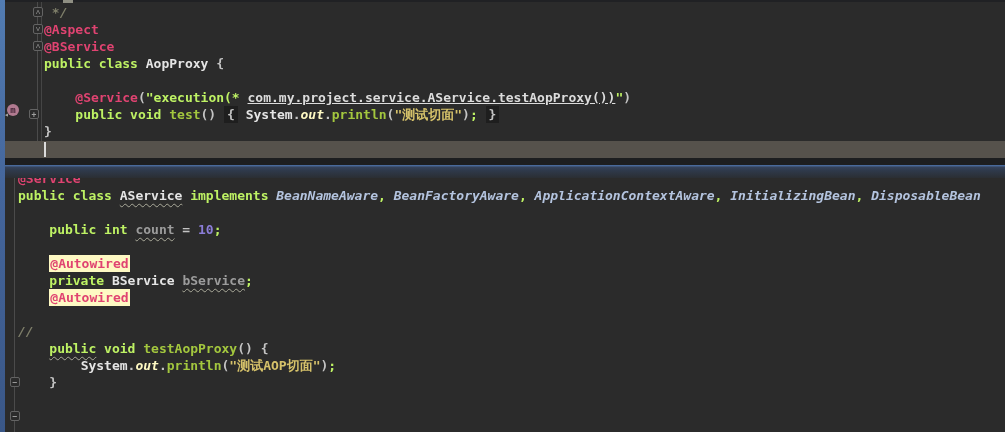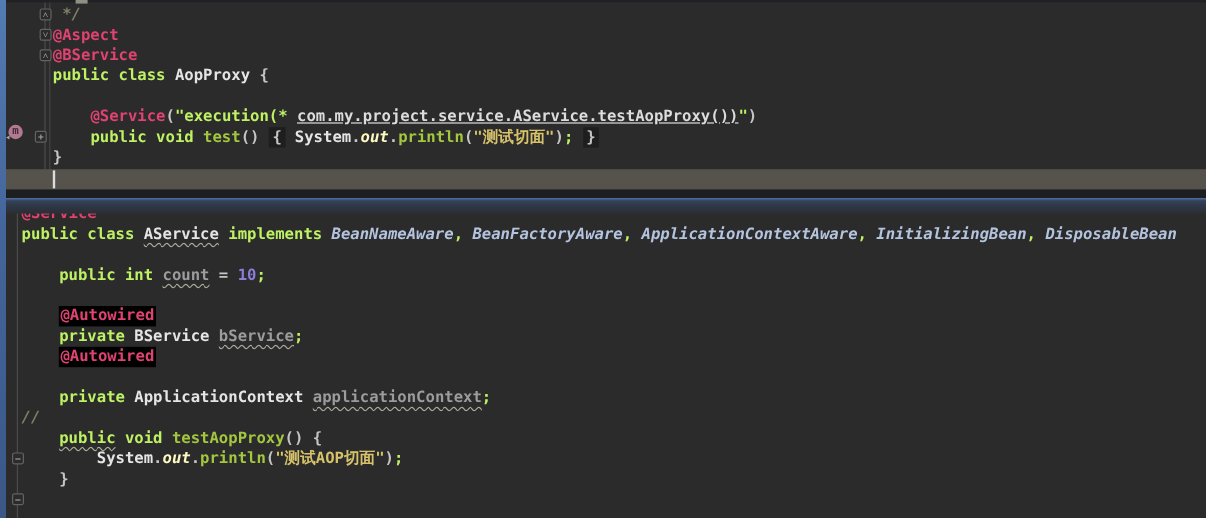--- a/index.html
+++ b/index.html
@@ -27,21 +27,21 @@
   .itf{color:#b4c4df;font-style:italic;margin-top:34px;}
   .mtd{color:#a3c73e;}
   .str{color:#d6c26a;}
   .num{color:#8b7dd8;}
   .fld{color:#fef9c3;font-style:italic;}
   .cmt{color:#7f7f6a;font-style:italic;}
   .fqn{color:#dcdcdc;text-decoration:underline;}
   .ref{color:#9c9c9c;}
   .wavy{text-decoration-line:underline;text-decoration-style:wavy;
         text-decoration-color:#aaaa9a;text-decoration-thickness:1px;text-underline-offset:3px;}
-  .warnbg{background:#000000;padding:1px 1px;}
+  .warnbg{background:#fef9c3;padding:1px 1px;}
   .foldbrace{background:#1e1e1e;color:#c4c4c4;padding:1px 3px;}
   
   .caret-band{position:absolute;left:5px;top:141px;width:1000px;height:17px;
               background:#56524c;z-index:10;}
   .caret{position:absolute;left:39px;top:1px;width:2px;height:15px;background:#dcdcdc;}
   
   .divider-dark{position:absolute;left:0;top:158px;width:1005px;height:8px;background:#1d1e20;z-index:10;}
   .divider-blue{position:absolute;left:0;top:165px;width:1005px;height:13px;z-index:11;pointer-events:none;
                 background:linear-gradient(180deg,#4e74ac 0%,#35425a 18%,#2f3a4c 40%,#2b2e33 100%);}
   
@@ -89,21 +89,20 @@
   <div class="pane pane-bottom" id="pane-bottom">
       <div class="code-line"><span class="ann">@Service</span></div>
       <div class="code-line"><span class="kw">public class </span><span class="cls wavy">AService</span><span class="pln"> </span><span class="kw">implements </span><span class="itf">BeanNameAware</span><span class="kw">, </span><span class="itf">BeanFactoryAware</span><span class="kw">, </span><span class="itf">ApplicationContextAware</span><span class="kw">, </span><span class="itf">InitializingBean</span><span class="kw">, </span><span class="itf">DisposableBean</span></div>
       <div class="code-line"></div>
       <div class="code-line"><span class="pln">    </span><span class="kw">public int </span><span class="ref wavy">count</span><span class="pln"> = </span><span class="num">10</span><span class="kw">;</span></div>
       <div class="code-line"></div>
       <div class="code-line"><span class="pln">    </span><span class="ann warnbg">@Autowired</span></div>
       <div class="code-line"><span class="pln">    </span><span class="kw">private </span><span class="cls">BService</span><span class="pln"> </span><span class="ref wavy">bService</span><span class="kw">;</span></div>
       <div class="code-line"><span class="pln">    </span><span class="ann warnbg">@Autowired</span></div>
       <div class="code-line"></div>
-      <div class="code-line"><span class="pln">    </span><span class="kw">private </span><span class="cls">ApplicationContext</span><span class="pln"> </span><span class="ref wavy">applicationContext</span><span class="kw">;</span></div>
       <div class="code-line"><span class="cmt">//</span></div>
       <div class="code-line"><span class="pln">    </span><span class="kw wavy">public</span><span class="pln"> </span><span class="kw">void </span><span class="mtd">testAopProxy</span><span class="pln">() {</span></div>
       <div class="code-line"><span class="pln">        </span><span class="cls">System</span><span class="pln">.</span><span class="fld">out</span><span class="pln">.</span><span class="mtd">println</span><span class="pln">(</span><span class="str">"测试AOP切面"</span><span class="pln">)</span><span class="kw">;</span></div>
       <div class="code-line"><span class="pln">    }</span></div>
     </div>
 
   <div class="guide guide-top-fold"></div>
   <div class="guide guide-top-sep"></div>
   <div class="guide guide-bottom-fold"></div>
 

